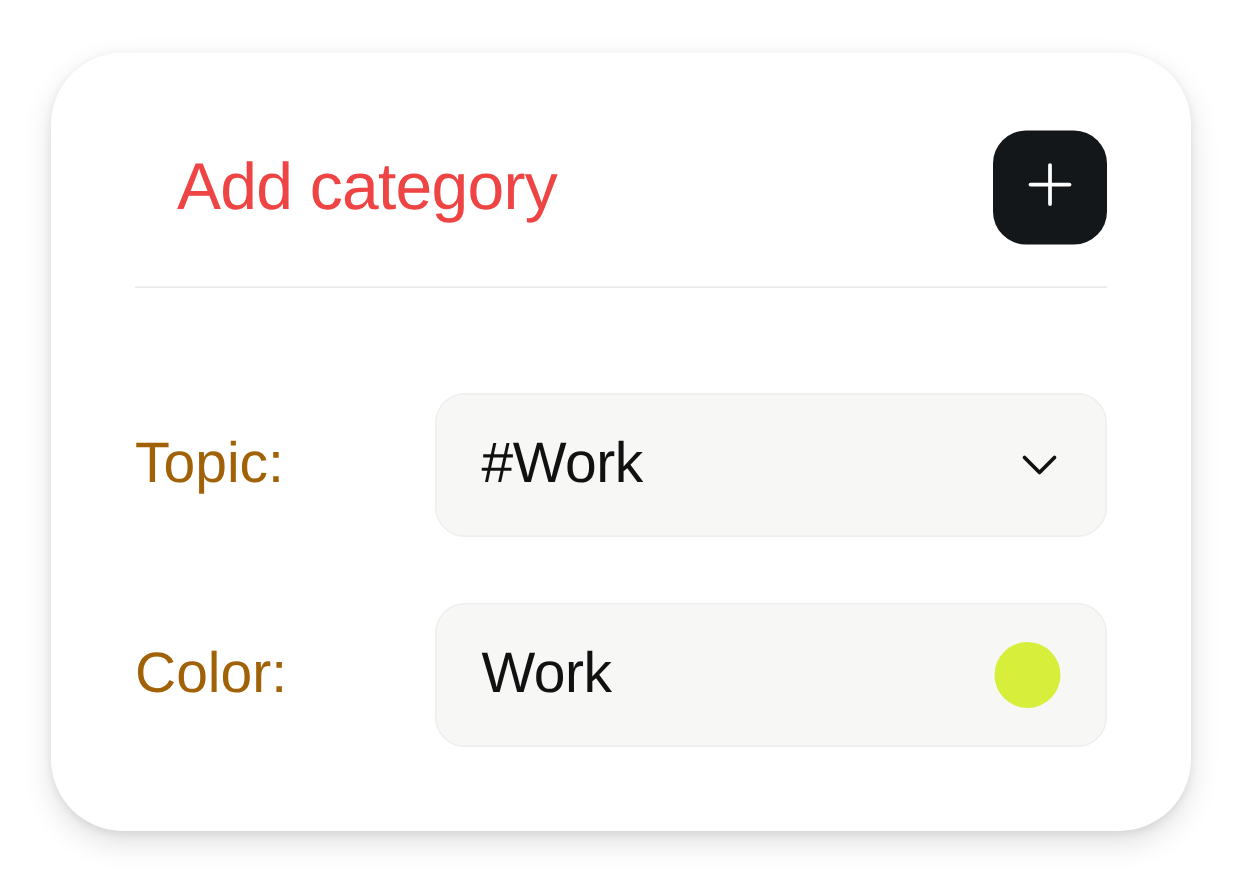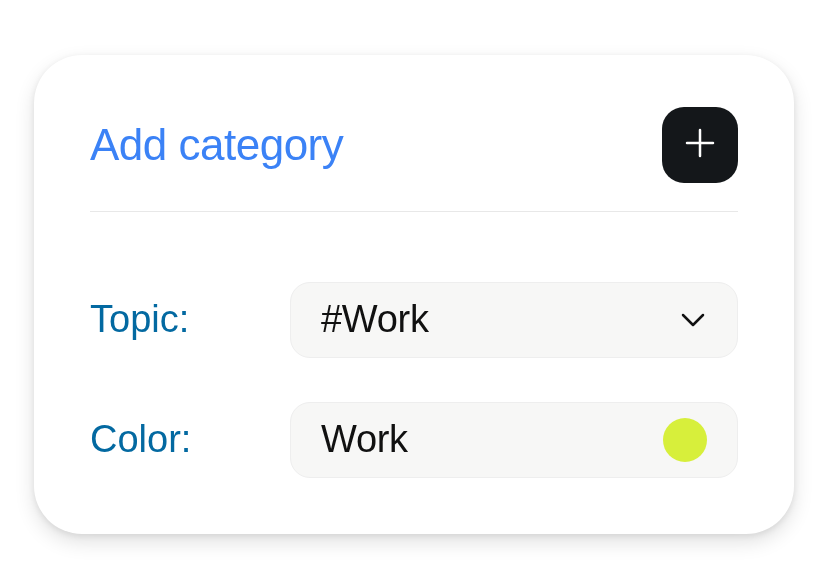--- a/index.html
+++ b/index.html
@@ -27,22 +27,23 @@
       display: flex;
       align-items: center;
       justify-content: space-between;
       padding-bottom: 28px;
       border-bottom: 1px solid #e8e8e8;
       margin-bottom: 70px;
     }
     .title {
       font-size: 44px;
       font-weight: 500;
-      color: #3b82f6;
+      color: #ef4444;
       letter-spacing: -0.5px;
+      margin-left: 28px;
     }
     .add-btn {
       width: 76px;
       height: 76px;
       background: #14171a;
       border-radius: 22px;
       display: flex;
       align-items: center;
       justify-content: center;
       cursor: pointer;
@@ -57,34 +58,34 @@
       align-items: center;
       margin-bottom: 44px;
     }
     .row:last-child {
       margin-bottom: 0;
       justify-content: space-between;
     }
     .label {
       width: 200px;
       font-size: 38px;
-      color: #0369a1;
+      color: #a16207;
       font-weight: 400;
     }
     .field {
       flex: 1;
       background: #f7f7f6;
       border: 1px solid #eeeeee;
       border-radius: 20px;
       padding: 24px 30px;
       display: flex;
       align-items: center;
       justify-content: space-between;
       cursor: pointer;
-      height: 76px;
+      height: 96px;
     }
     .field-value {
       font-size: 38px;
       font-weight: 500;
       color: #111;
       letter-spacing: -0.3px;
     }
     .chevron {
       width: 28px;
       height: 28px;

